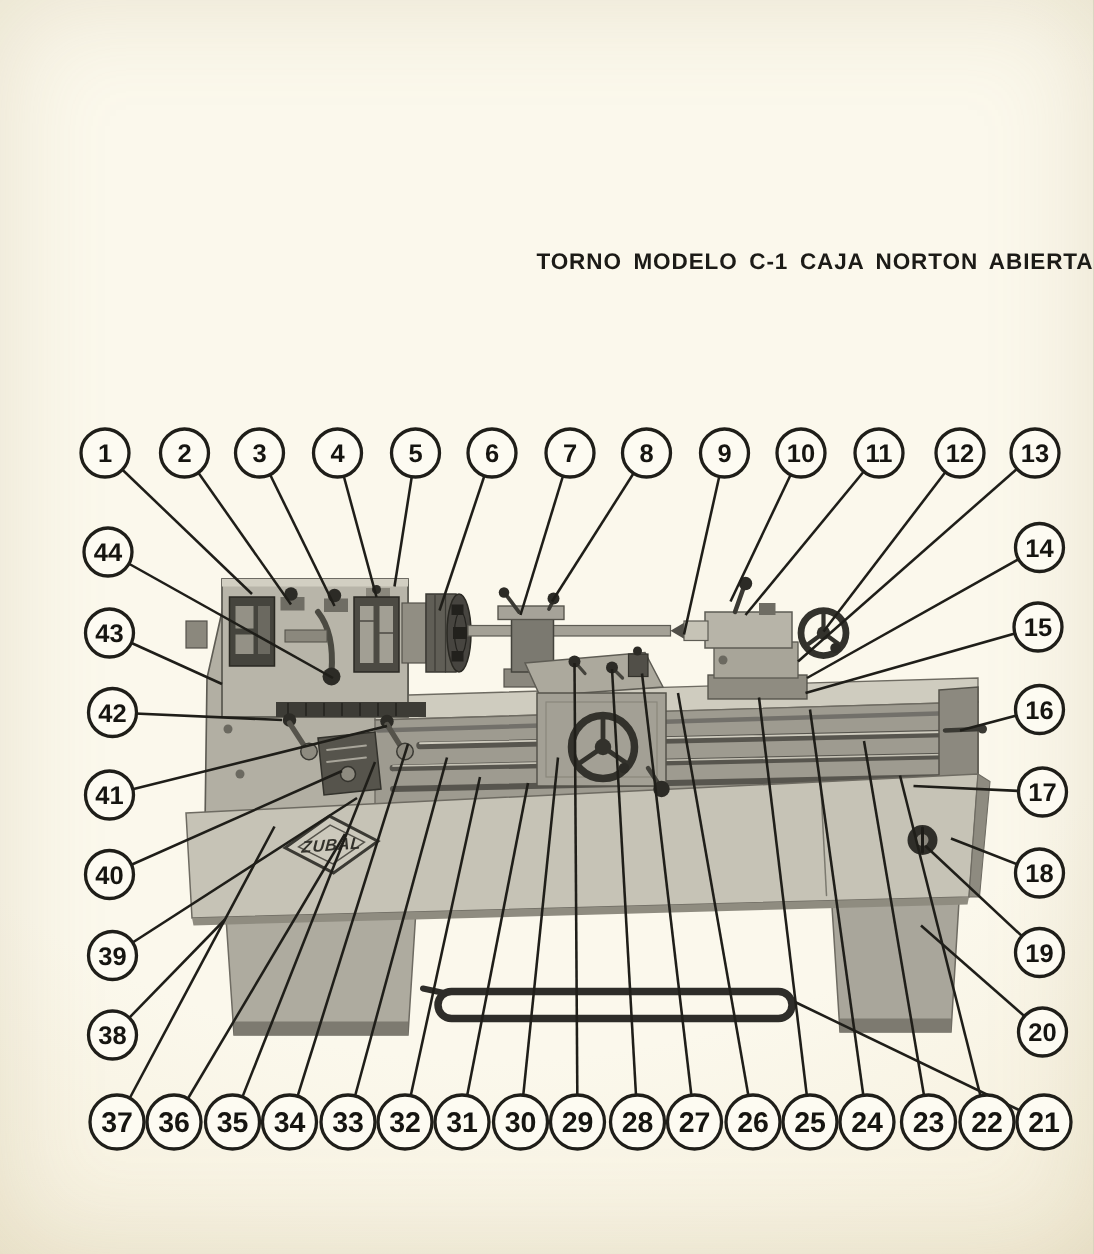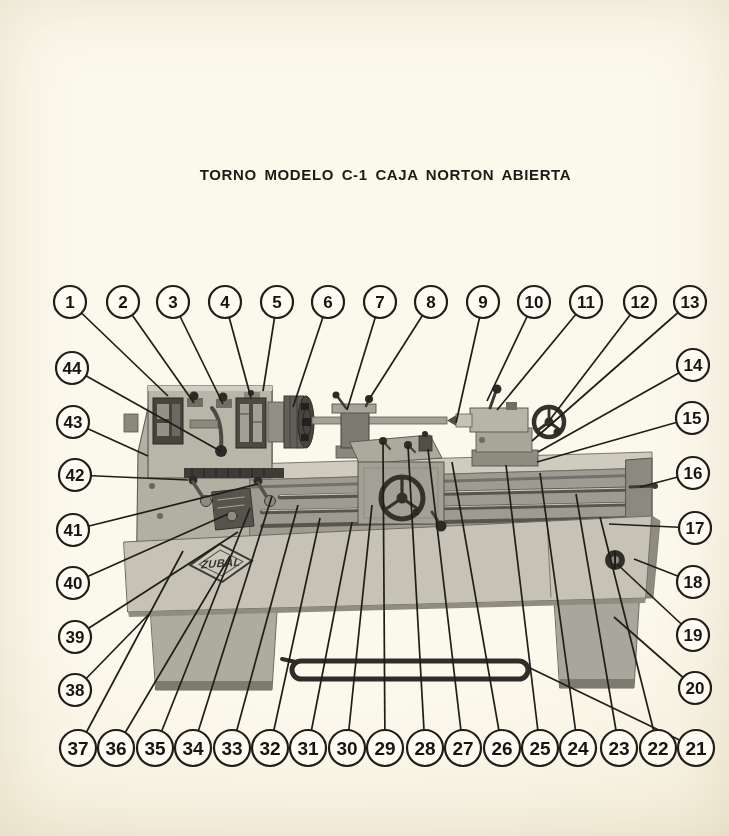--- a/index.html
+++ b/index.html
@@ -10,21 +10,21 @@
     background:
       radial-gradient(ellipse 120% 90% at 45% 35%, #fbf8ec 55%, #f5efdc 82%, #ece3c9 100%);
     box-shadow: inset 0 0 70px rgba(170,150,100,.22);
     overflow:hidden;
     font-family:"Liberation Sans", sans-serif;
   }
   .fig-title{
     position:absolute;
     top:166px;left:0;right:0;
     padding-left:42px;
-    text-align:center;
+    text-align:right;
     font-size:15px;
     font-weight:bold;
     letter-spacing:.6px;
     word-spacing:3px;
     color:#1c1b17;
   }
   svg.fig{position:absolute;left:0;top:0;}
   text.co-num{
     font-family:"Liberation Sans", sans-serif;
     font-weight:bold;

